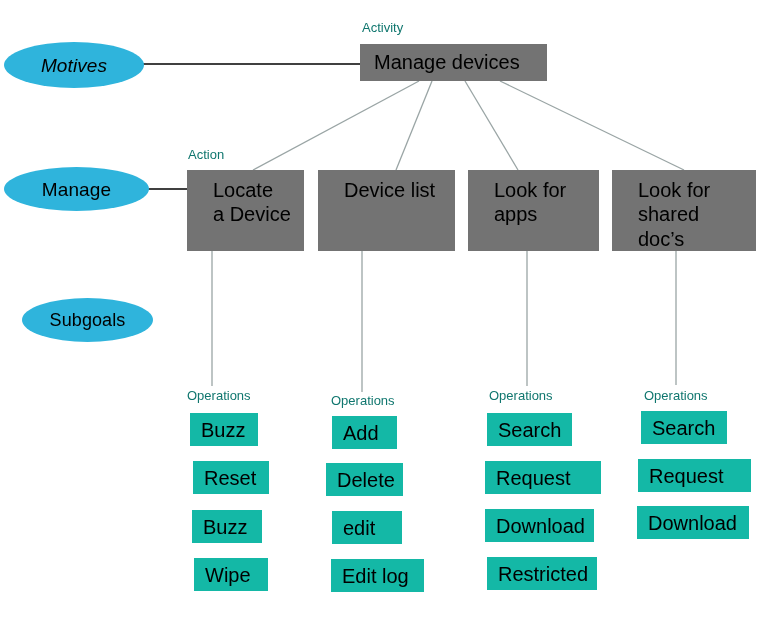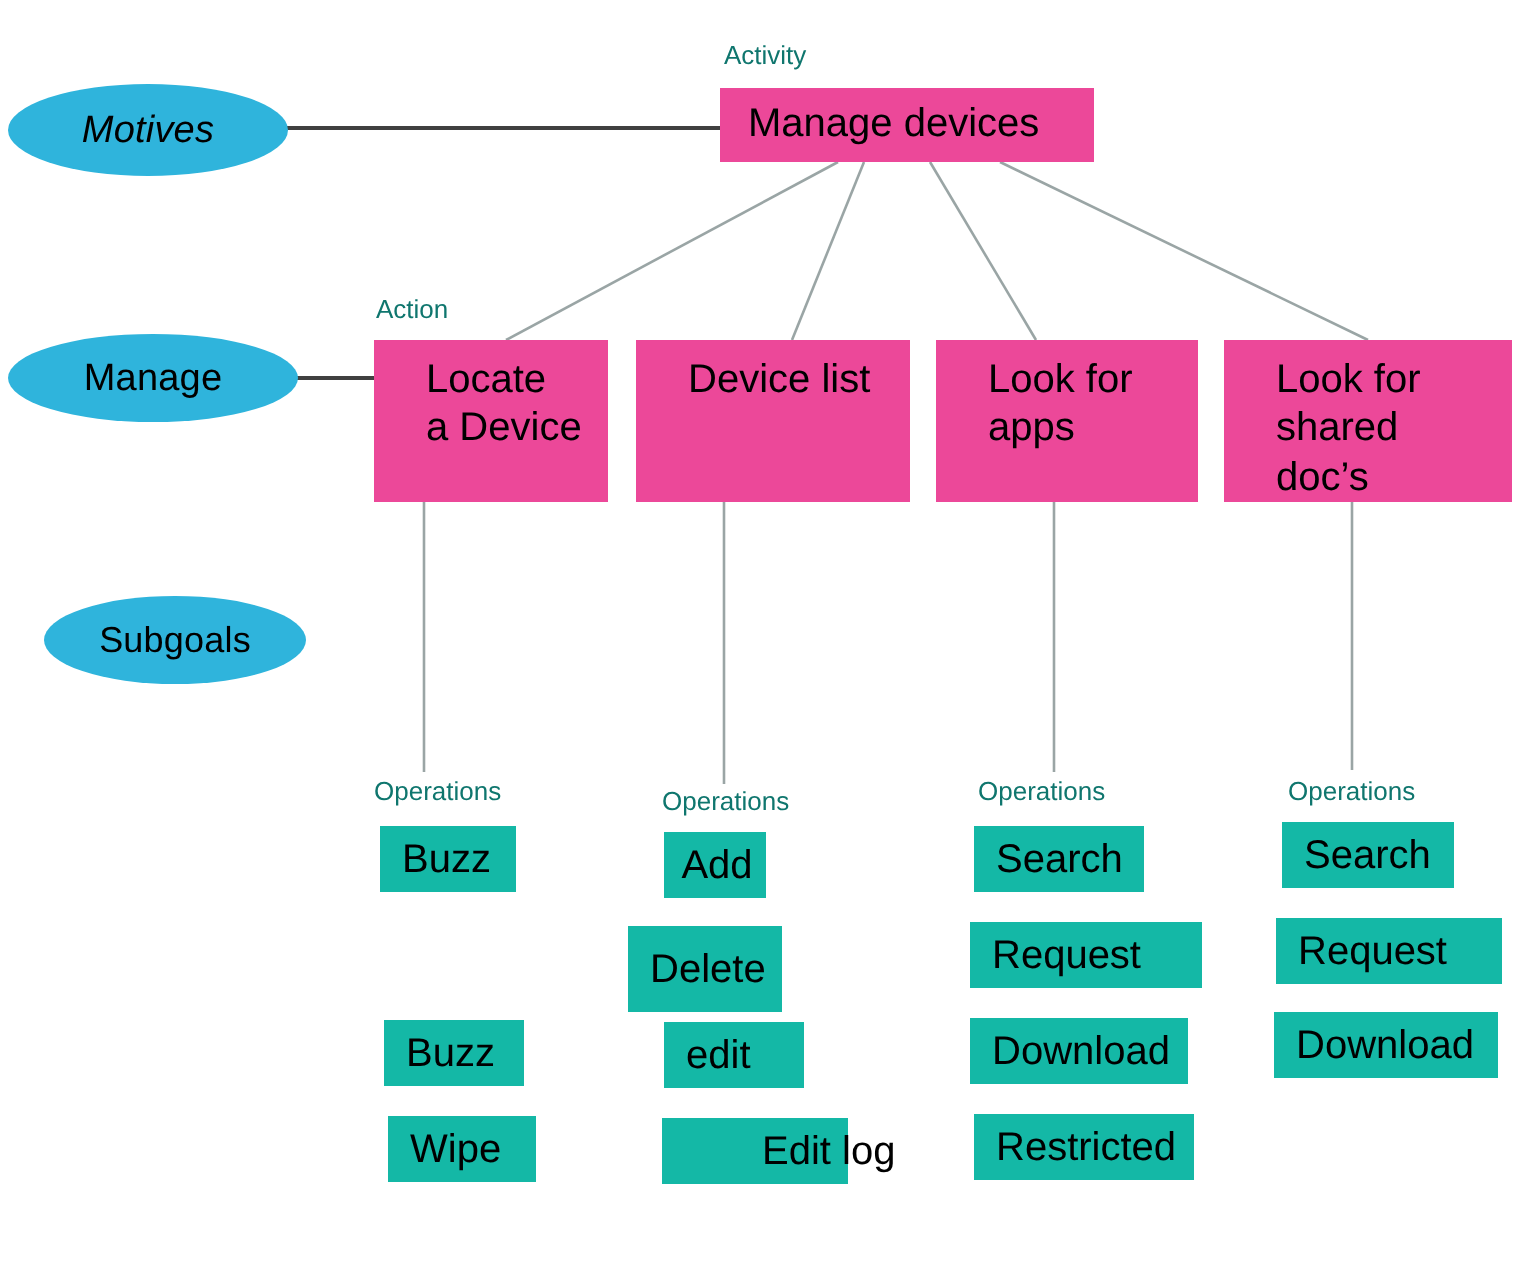--- a/index.html
+++ b/index.html
@@ -45,21 +45,21 @@
     letter-spacing: 0.1px;
   }
   #ellipse-motives  { left: 4px;  top: 42px;  width: 140px; height: 46px; font-style: italic; }
   #ellipse-goals    { left: 4px;  top: 167px; width: 145px; height: 44px; }
   #ellipse-subgoals { left: 22px; top: 298px; width: 131px; height: 44px; }
   #ellipse-subgoals span { font-size: 18px; }
 
   
   .node-box {
     position: absolute;
-    background: #ec4899;
+    background: #737373;
     color: #000000;
     box-sizing: border-box;
     display: flex;
     align-items: center;
     z-index: 2;
   }
   .node-box .node-text {
     font-size: 20px;
     line-height: 1.22;
     padding-left: 26px;
@@ -174,37 +174,40 @@
   </div>
 
   <div class="node-box goal-box" id="node-goal-3">
     <div class="node-text">Look for
 shared doc’s</div>
   </div>
 
   <div class="op-box" style="left:190px; top:413px; width:68px; height:33px;">
     <div class="op-text">Buzz</div>
   </div>
+  <div class="op-box" style="left:193px; top:461px; width:76px; height:33px;">
+    <div class="op-text">Reset</div>
+  </div>
   <div class="op-box" style="left:192px; top:510px; width:70px; height:33px;">
     <div class="op-text">Buzz</div>
   </div>
   <div class="op-box" style="left:194px; top:558px; width:74px; height:33px;">
     <div class="op-text">Wipe</div>
   </div>
 
-  <div class="op-box" style="left:332px; top:416px; width:51px; height:33px;justify-content:center;">
+  <div class="op-box" style="left:332px; top:416px; width:65px; height:33px;">
     <div class="op-text">Add</div>
   </div>
-  <div class="op-box" style="left:314px; top:463px; width:77px; height:43px;">
+  <div class="op-box" style="left:326px; top:463px; width:77px; height:33px;">
     <div class="op-text">Delete</div>
   </div>
   <div class="op-box" style="left:332px; top:511px; width:70px; height:33px;">
     <div class="op-text">edit</div>
   </div>
-  <div class="op-box" style="left:331px; top:559px; width:93px; height:33px;padding-left:39px;">
+  <div class="op-box" style="left:331px; top:559px; width:93px; height:33px;">
     <div class="op-text">Edit log</div>
   </div>
 
   <div class="op-box" style="left:487px; top:413px; width:85px; height:33px;">
     <div class="op-text">Search</div>
   </div>
   <div class="op-box" style="left:485px; top:461px; width:116px; height:33px;">
     <div class="op-text">Request</div>
   </div>
   <div class="op-box" style="left:485px; top:509px; width:109px; height:33px;">

